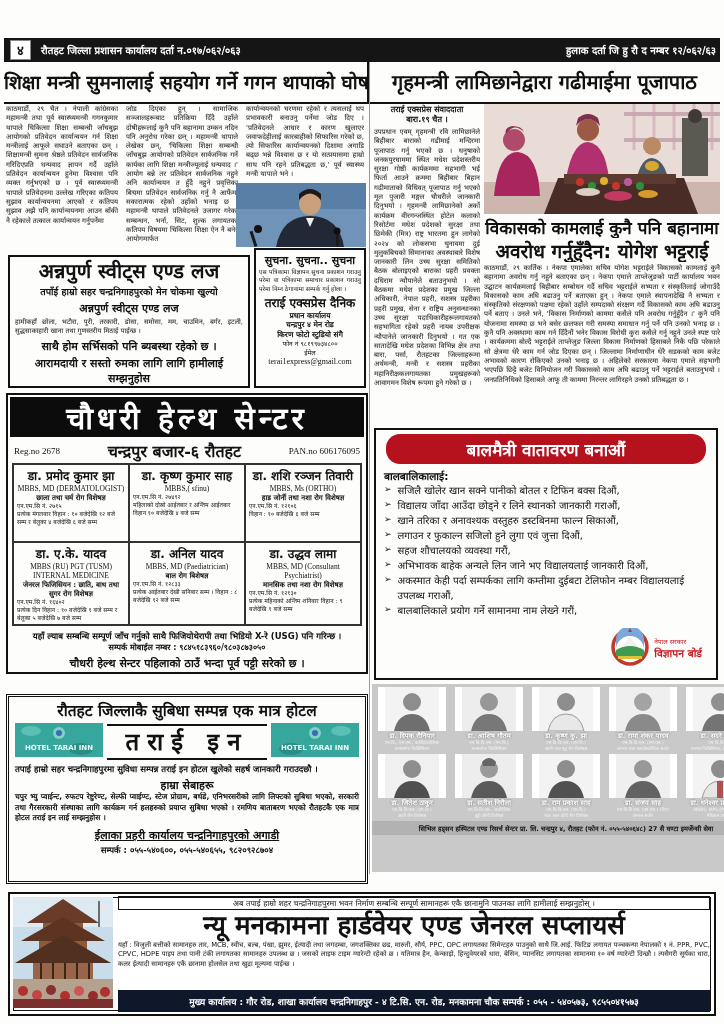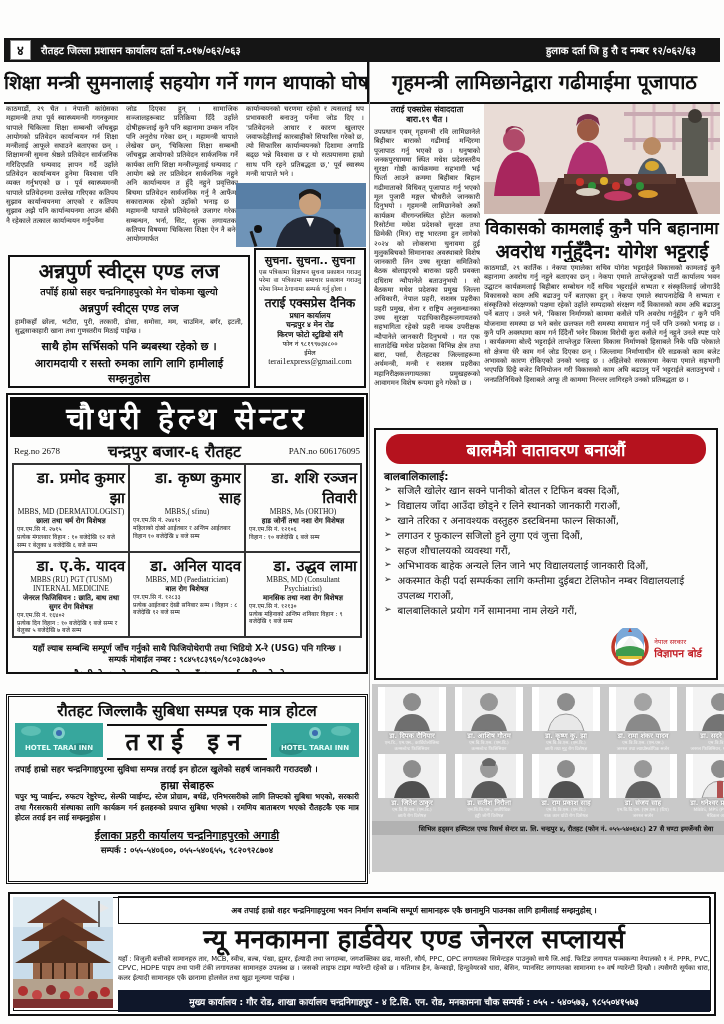--- a/index.html
+++ b/index.html
@@ -9,21 +9,21 @@
   .ctr{text-align:center;}
   .bold{font-weight:bold;}
   .clip{overflow:hidden;}
   
   #mast{left:4px;top:38px;width:716px;height:24px;background:#151515;color:#fff;
         display:flex;align-items:center;gap:10px;}
   #pgno{width:19px;height:18px;background:#fff;color:#111;border:1px solid #888;
         margin-left:6px;font-size:13px;font-weight:bold;display:flex;align-items:center;justify-content:center;}
   .mast-t{font-size:10px;font-weight:bold;white-space:nowrap;}
   #mast-reg{flex:1 1 auto;}
-  #mast-post{margin-right:24px;}
+  #mast-post{margin-right:4px;}
   
   #hl-row{left:4px;top:62px;width:716px;height:40px;border-bottom:2px solid #111;display:flex;}
   .hl{font-weight:bold;white-space:nowrap;overflow:hidden;line-height:40px;}
   #hl-left{width:364px;font-size:19px;text-align:center;}
   #hl-right{width:352px;font-size:20px;text-align:center;border-left:2px solid #111;}
   #vrule{left:369px;top:62px;width:0;height:812px;border-left:1px solid #999;}
   
   .body-col{font-size:7px;line-height:1.33;text-align:justify;overflow:hidden;}
   .byline{font-size:8px;font-weight:bold;text-align:center;line-height:1.3;}
   
@@ -48,21 +48,21 @@
   #suc-mail{font-size:8px;text-align:center;font-family:"Liberation Serif", serif;}
   
   #chc{left:6px;top:393px;width:362px;height:281px;border:2px solid #111;box-sizing:border-box;}
   #chc-banner{background:#0c0c0c;color:#fff;height:40px;margin:2px;display:flex;align-items:center;justify-content:center;}
   #chc-banner span{font-size:30px;font-weight:bold;letter-spacing:4px;white-space:nowrap;}
   #chc-reg{display:flex;align-items:center;justify-content:space-between;padding:0 6px;height:24px;}
   .chc-regtxt{font-size:9px;font-family:"Liberation Serif", serif;}
   #chc-addr{font-size:16px;font-weight:bold;}
   #chc-table{display:grid;grid-template-columns:1fr 1fr 1fr;border:1px solid #333;margin:0 4px;}
   .doc-cell{border:1px solid #333;padding:2px 3px;min-height:72px;overflow:hidden;}
-  .doc-name{font-size:15px;font-weight:bold;text-align:right;}
+  .doc-name{font-size:12px;font-weight:bold;text-align:center;}
   .doc-deg{font-size:7.5px;text-align:center;font-family:"Liberation Serif", serif;}
   .doc-spec{font-size:7px;font-weight:bold;text-align:center;}
   .doc-nmc{font-size:6px;}
   .doc-time{font-size:6px;line-height:1.3;}
   #chc-lab{font-size:8.5px;font-weight:bold;text-align:center;margin:4px 6px 0;}
   #chc-phone{font-size:8px;font-weight:bold;text-align:center;}
   #chc-moved{font-size:11px;font-weight:bold;text-align:center;margin-top:3px;}
   
   #bal{left:374px;top:428px;width:344px;height:252px;border:2px solid #111;box-sizing:border-box;padding:4px 8px;}
   #bal-head{background:#b5121e;color:#fff;height:30px;display:flex;align-items:center;justify-content:center;
@@ -96,21 +96,21 @@
   #inn-loc{font-size:11px;font-weight:bold;text-align:center;text-decoration:underline;margin-top:3px;}
   #inn-con{font-size:8.5px;font-weight:bold;text-align:center;margin-top:2px;}
   
   #strip{left:346px;top:874px;width:372px;height:17px;border:2px solid #111;box-sizing:border-box;
          background:#fff;font-size:8.5px;font-weight:bold;display:flex;align-items:center;padding-left:6px;}
   
   #man{left:8px;top:892px;width:708px;height:124px;border:2px solid #111;box-sizing:border-box;background:#fff;}
   #man-inner{position:absolute;left:3px;top:3px;right:3px;bottom:3px;border:1px solid #111;}
   #man-photo{position:absolute;left:3px;top:3px;width:100px;height:111px;}
   #man-content{position:absolute;left:108px;top:2px;right:4px;bottom:2px;}
-  #man-top{font-size:7.8px;font-weight:bold;text-align:center;border:1px solid #111;padding:8px 2px;white-space:nowrap;overflow:hidden;}
+  #man-top{font-size:7.8px;font-weight:normal;text-align:center;border:1px solid #111;padding:1px 2px;white-space:nowrap;overflow:hidden;}
   #man-title{font-size:26px;font-weight:bold;text-align:center;white-space:nowrap;line-height:1.2;}
   #man-body{font-size:6.8px;text-align:justify;line-height:1.35;height:40px;overflow:hidden;}
   #man-bar{position:absolute;left:0;right:0;bottom:0;background:#0f172a;color:#fff;height:22px;
            display:flex;align-items:center;justify-content:center;font-size:9px;font-weight:bold;white-space:nowrap;overflow:hidden;}
 </style>
 </head>
 <body>
 
 <div id="page">
 

